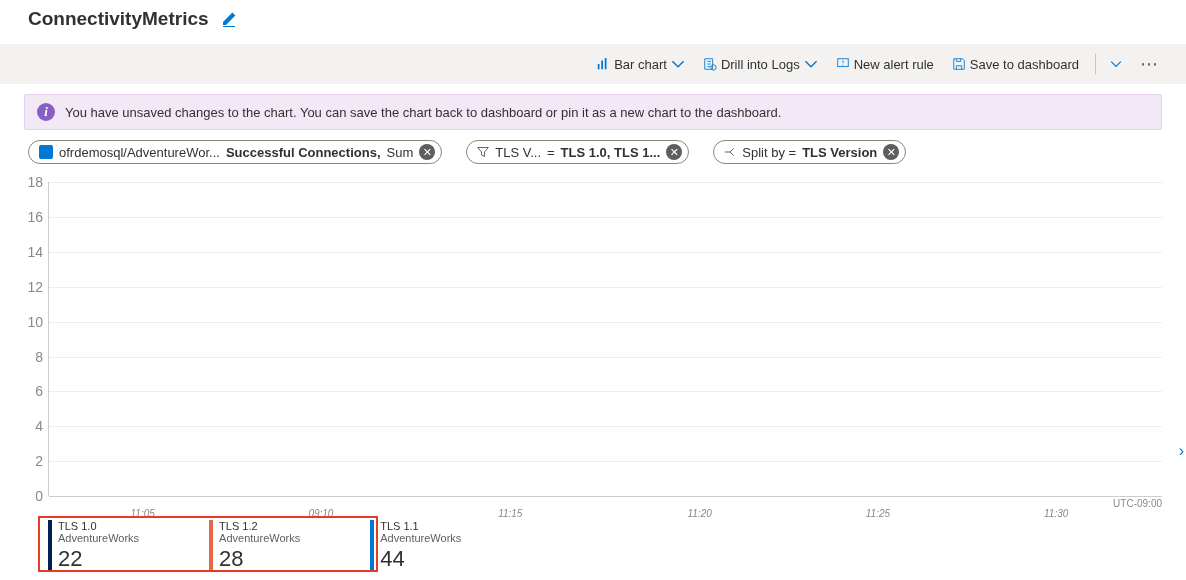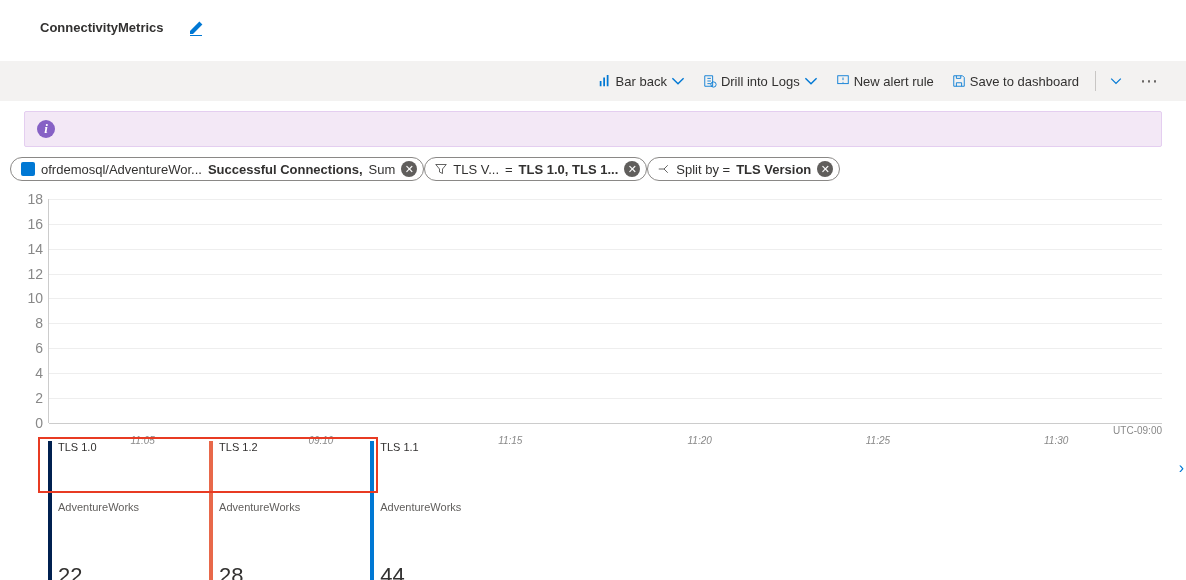--- a/index.html
+++ b/index.html
@@ -13,21 +13,21 @@
     height: 580px;
     overflow: hidden;
   }
   .root { padding: 0 0 0 0; }
   
   .header {
     display: flex; align-items: center;
     padding: 4px 24px 10px 24px;
   }
   .header h2 {
-    font-size: 13px; font-weight: 600; margin: 16px;
+    font-size: 19px; font-weight: 600; margin: 4px;
   }
   .edit-icon {
     margin-left: 8px; color: #0078d4; cursor: pointer;
     width:16px;height:16px;
   }
   
   .toolbar {
     display: flex; align-items: center;
     background: #f3f2f1;
     padding: 6px 24px;
@@ -55,21 +55,21 @@
     font-size:13px; color:#323130;
     border-radius:2px;
   }
   .info-icon {
     width:18px;height:18px;border-radius:50%;background:#8661c5;color:#fff;
     display:flex;align-items:center;justify-content:center;
     font-style:italic;font-family:Georgia,serif;font-size:13px;font-weight:bold;
     flex:0 0 18px;
   }
   
-  .pills { display:flex; gap:0; padding:0 24px 8px 10px; }
+  .pills { display:flex; gap:24px; padding:0 24px 8px 28px; }
   .pill {
     display:inline-flex; align-items:center; gap:6px;
     border:1px solid #8a8886; border-radius:14px;
     padding:3px 6px 3px 10px; font-size:13px; background:#fff;
     cursor:pointer;
   }
   .pill .close {
     width:16px;height:16px;border-radius:50%;background:#605e5c;color:#fff;
     display:flex;align-items:center;justify-content:center;font-size:11px;line-height:1;
   }
@@ -116,21 +116,21 @@
   }
   .legend-box {
     position:absolute; border:2px solid #e83b23;
     left:-10px; top:-4px; height:56px; width:340px; pointer-events:none;
   }
   .lcard { display:flex; gap:6px; }
   .lbar { width:4px; }
   .lbar.tls10 { background:#002050; }
   .lbar.tls12 { background:#e8684a; }
   .lbar.tls11 { background:#0078d4; }
-  .ltxt { display:flex; flex-direction:column;gap:48px; }
+  .ltxt { display:flex; flex-direction:column; }
   .lname { font-size:11px; color:#323130; line-height:1.1;}
   .lsub { font-size:11px; color:#605e5c; line-height:1.1;}
   .lval { font-size:22px; font-weight:400; margin-top:2px; }
   
   .scroll-ind {
     position:absolute; right:-22px; top:260px;
     color:#0078d4; font-size:16px;
   }
 </style>
 </head>
@@ -143,21 +143,21 @@
         <path fill="currentColor" d="M11.4 1.6l3 3L5 14H2v-3L11.4 1.6zM2 15h12v1H2z"></path>
       </svg>
   </div>
 
   <div class="toolbar">
     <div class="toolbar-right">
       <button class="tbtn dark">
         <svg viewBox="0 0 16 16">
             <path fill="#0078d4" d="M2 14V8h2v6H2zm4 0V4h2v10H6zm4 0V1h2v13h-2z"></path>
           </svg>
-        <span>Bar back</span>
+        <span>Bar chart</span>
         <svg class="chev" viewBox="0 0 10 10">
             <path stroke="#0078d4" fill="none" d="M1 3l4 4 4-4"></path>
           </svg>
       </button>
       <button class="tbtn dark">
         <svg viewBox="0 0 16 16">
             <path stroke="#0078d4" fill="none" d="M2 2h9v12H2zM5 5h4M5 8h4M5 11h4"></path>
             <circle cx="12" cy="12" r="3" stroke="#0078d4" fill="none"></circle>
           </svg>
         <span>Drill into Logs</span>
@@ -181,20 +181,21 @@
       <div class="vsep"></div>
       <svg class="chev" style="width:12px;height:12px;color:#0078d4" viewBox="0 0 10 10">
           <path stroke="#0078d4" fill="none" d="M1 3l4 4 4-4"></path>
         </svg>
       <span class="ell">⋯</span>
     </div>
   </div>
 
   <div class="banner">
     <span class="info-icon">i</span>
+    <span>You have unsaved changes to the chart. You can save the chart back to dashboard or pin it as a new chart to the dashboard.</span>
   </div>
 
   <div class="pills">
     <div class="pill">
       <span class="sqicn"></span>
       <span>ofrdemosql/AdventureWor...</span>
       <b>Successful Connections,</b>
       <span>Sum</span>
       <span class="close">✕</span>
     </div>

